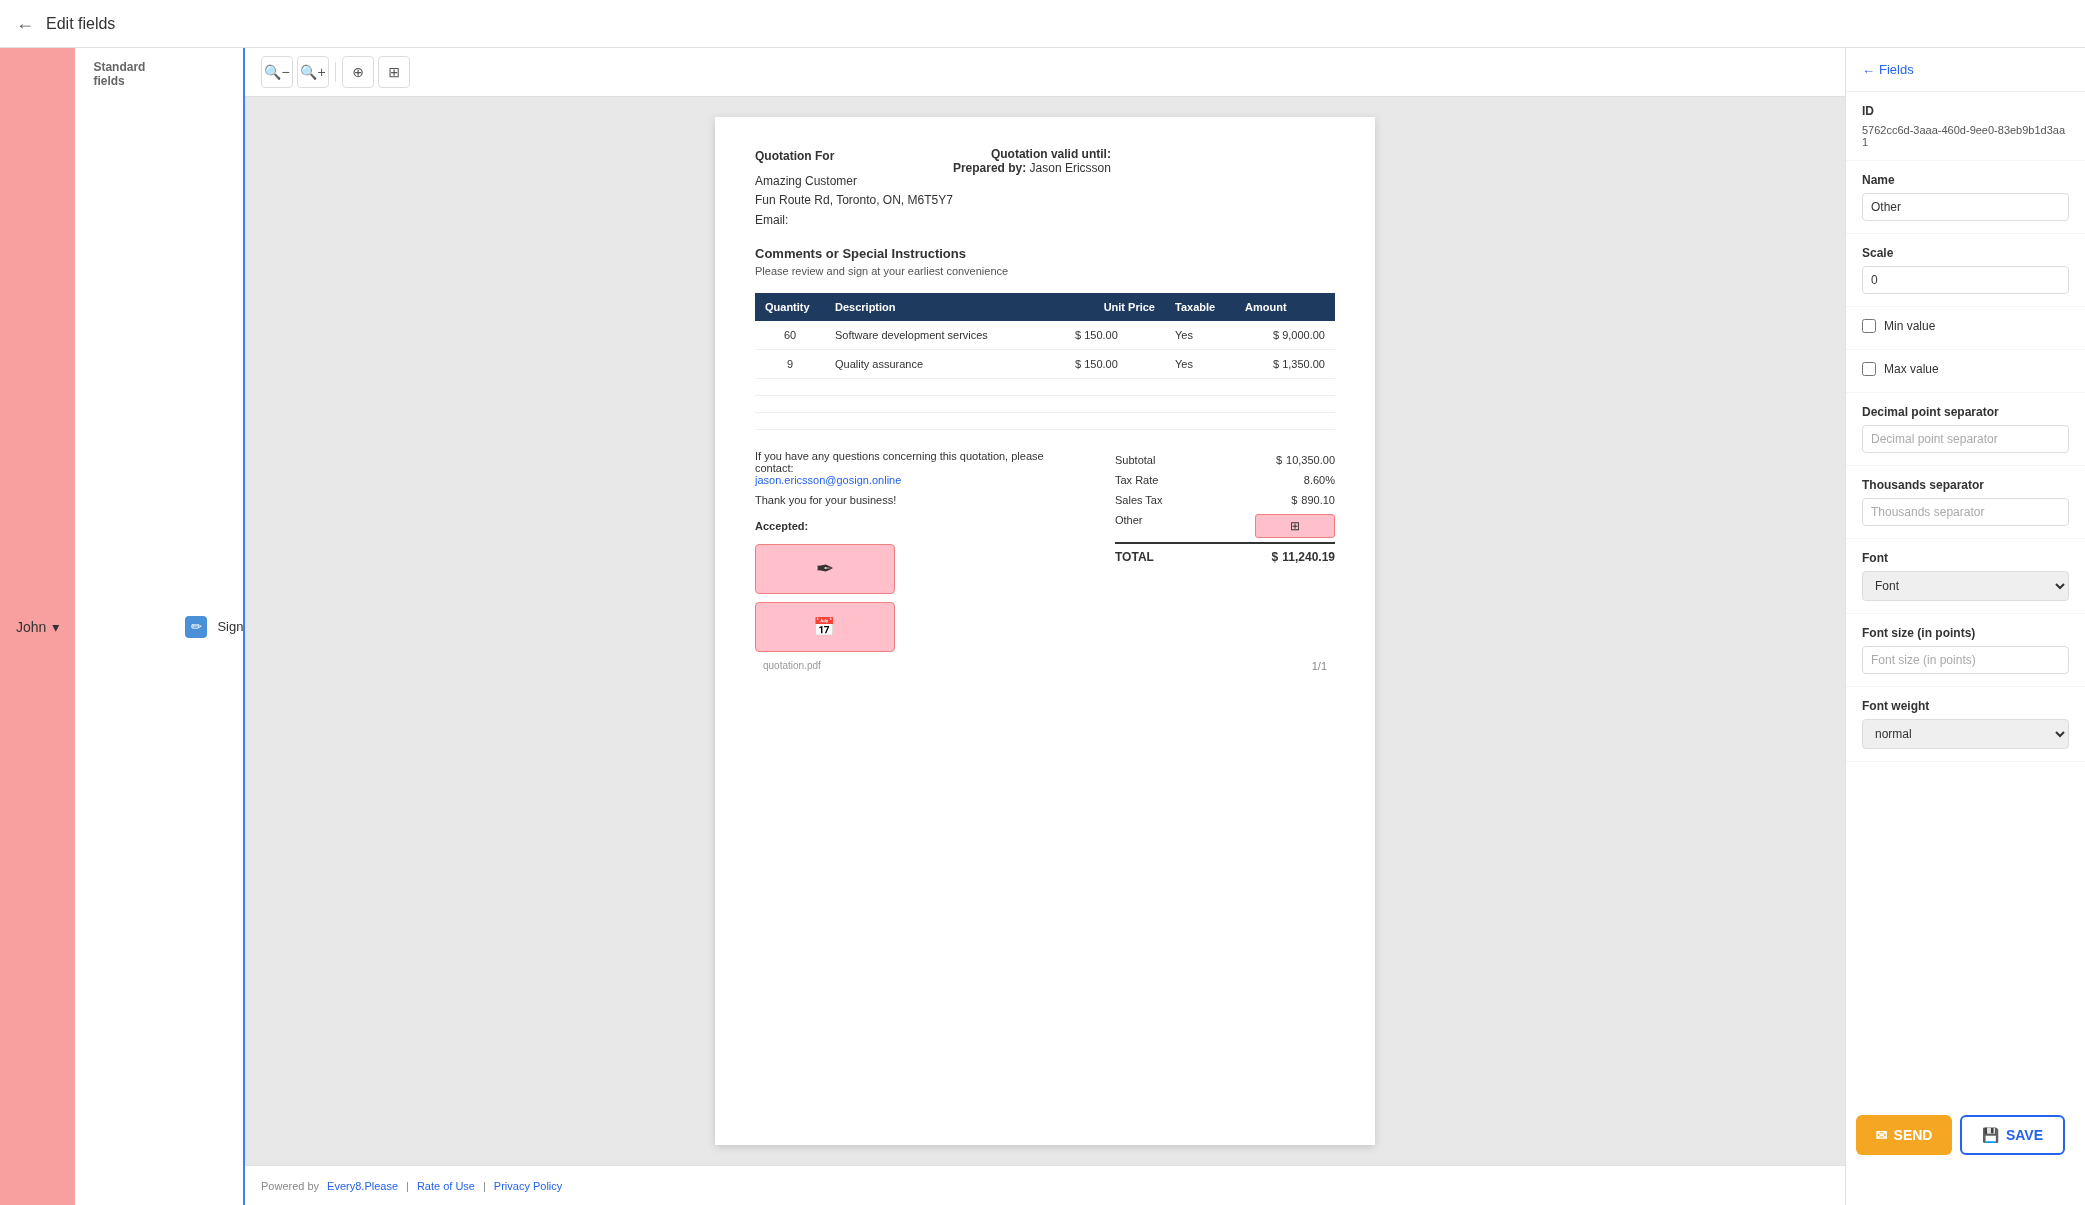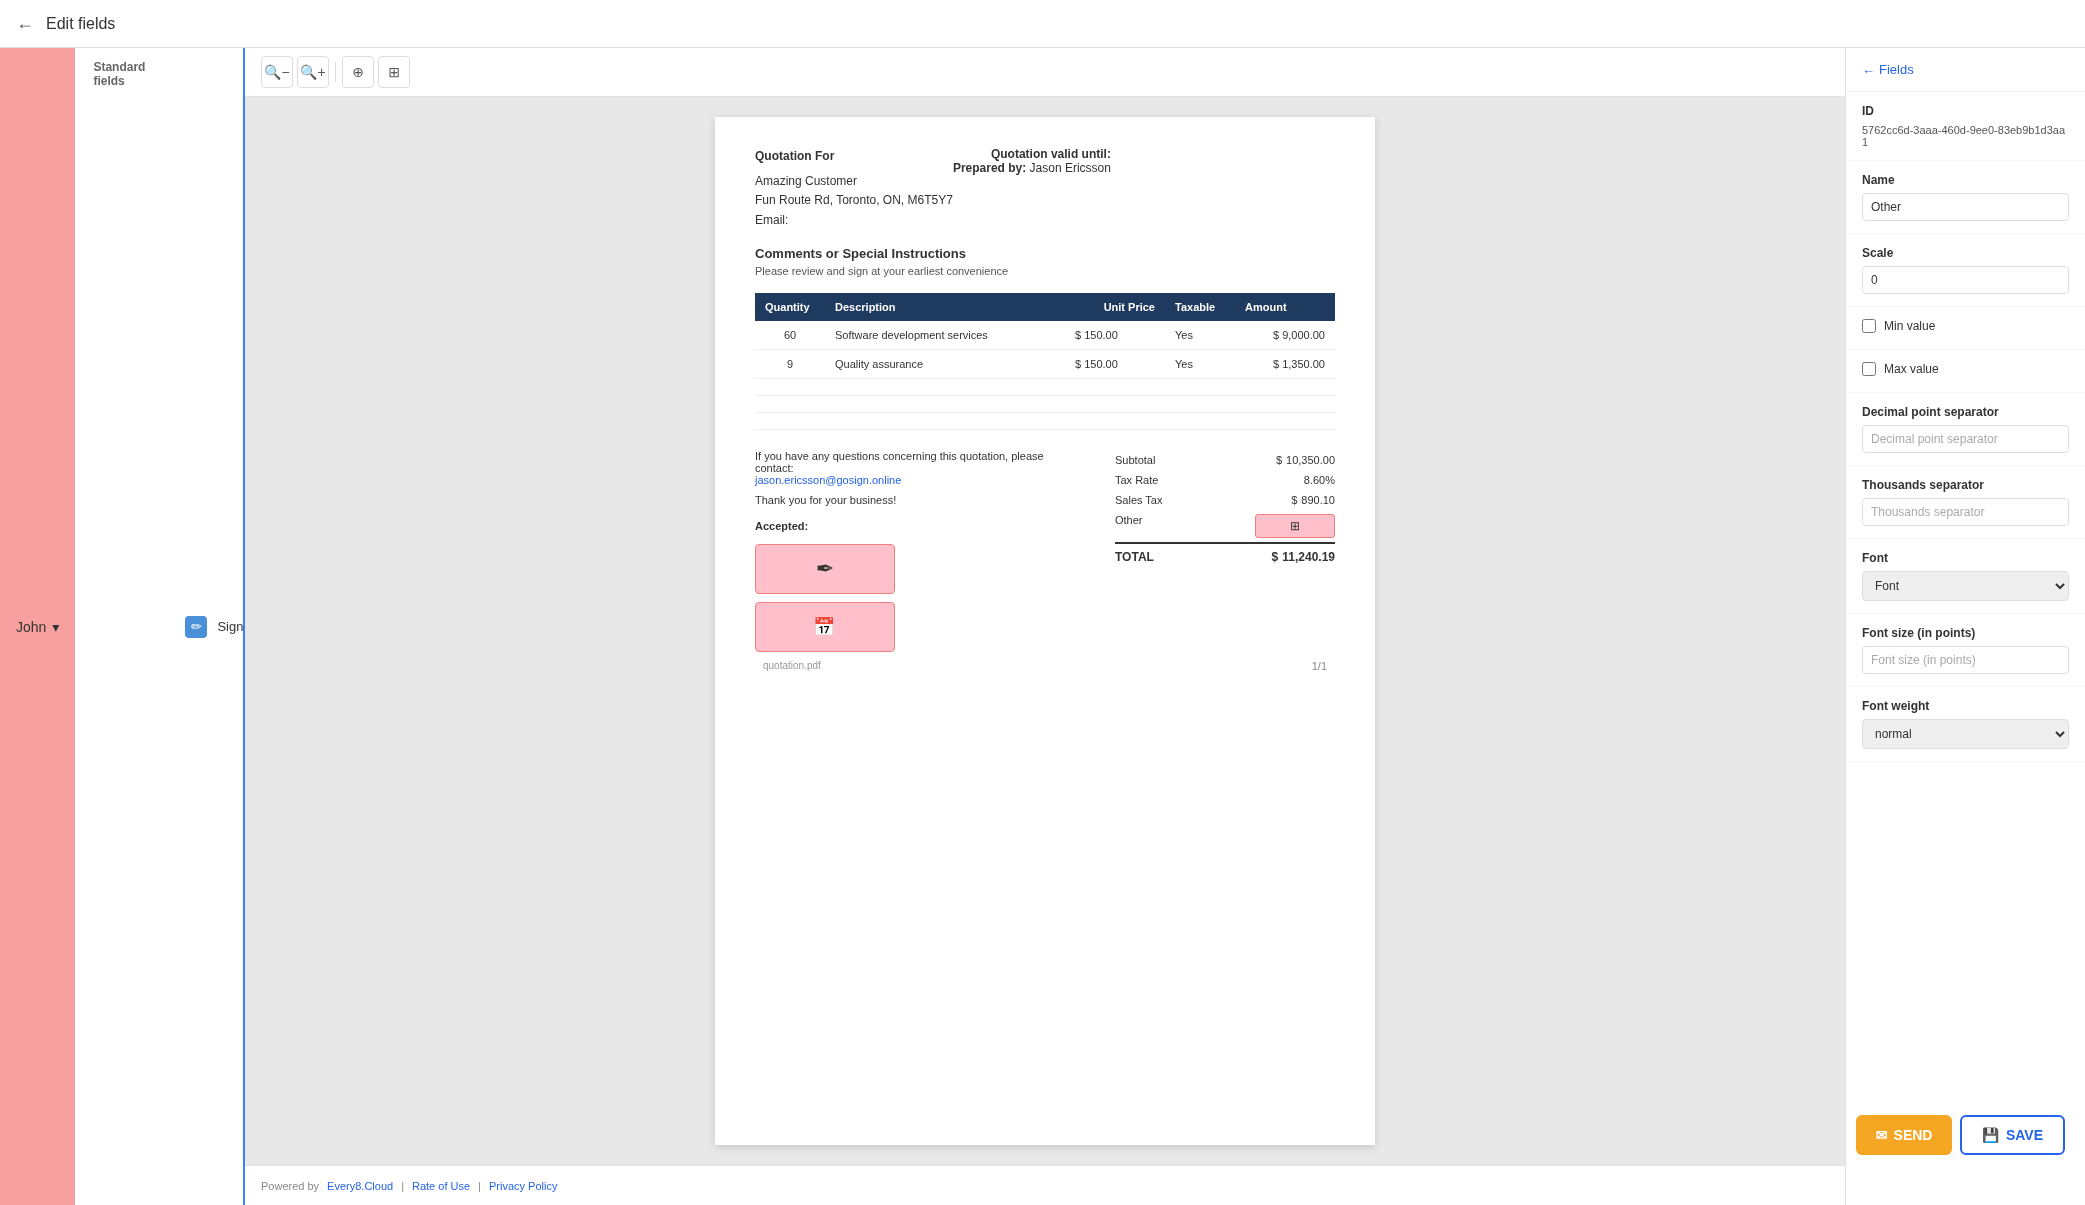--- a/index.html
+++ b/index.html
@@ -284,21 +284,21 @@
           <div class="doc-footer">
             <span>quotation.pdf</span>
             <span class="page-info">1/1</span>
           </div>
 
         </div>
       </div>
 
       <div class="bottom-bar">
         <span>Powered by</span>
-        <a href="#">Every8.Cloud</a>
+        <a href="#">Every8.Please</a>
         <span>|</span>
         <a href="#">Rate of Use</a>
         <span>|</span>
         <a href="#">Privacy Policy</a>
       </div>
     </div>
 
     <div class="right-panel">
       <div class="panel-header">
         <button class="panel-back">

